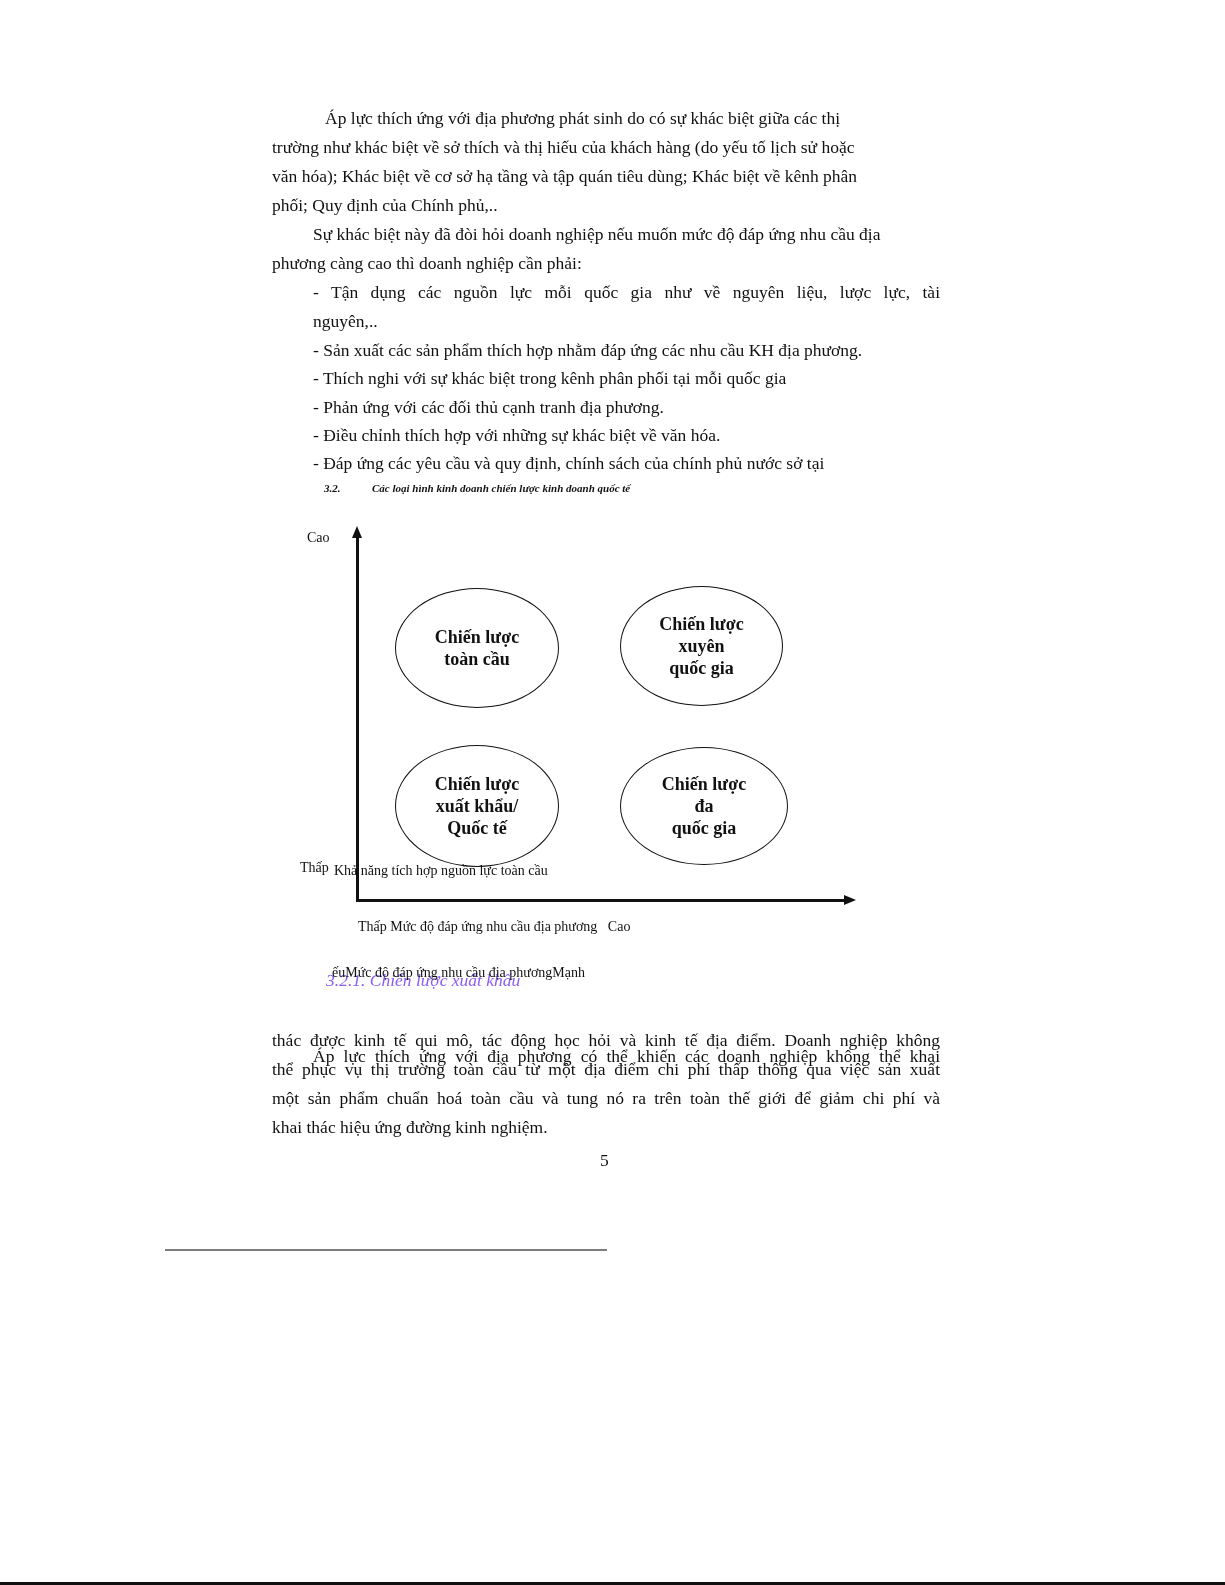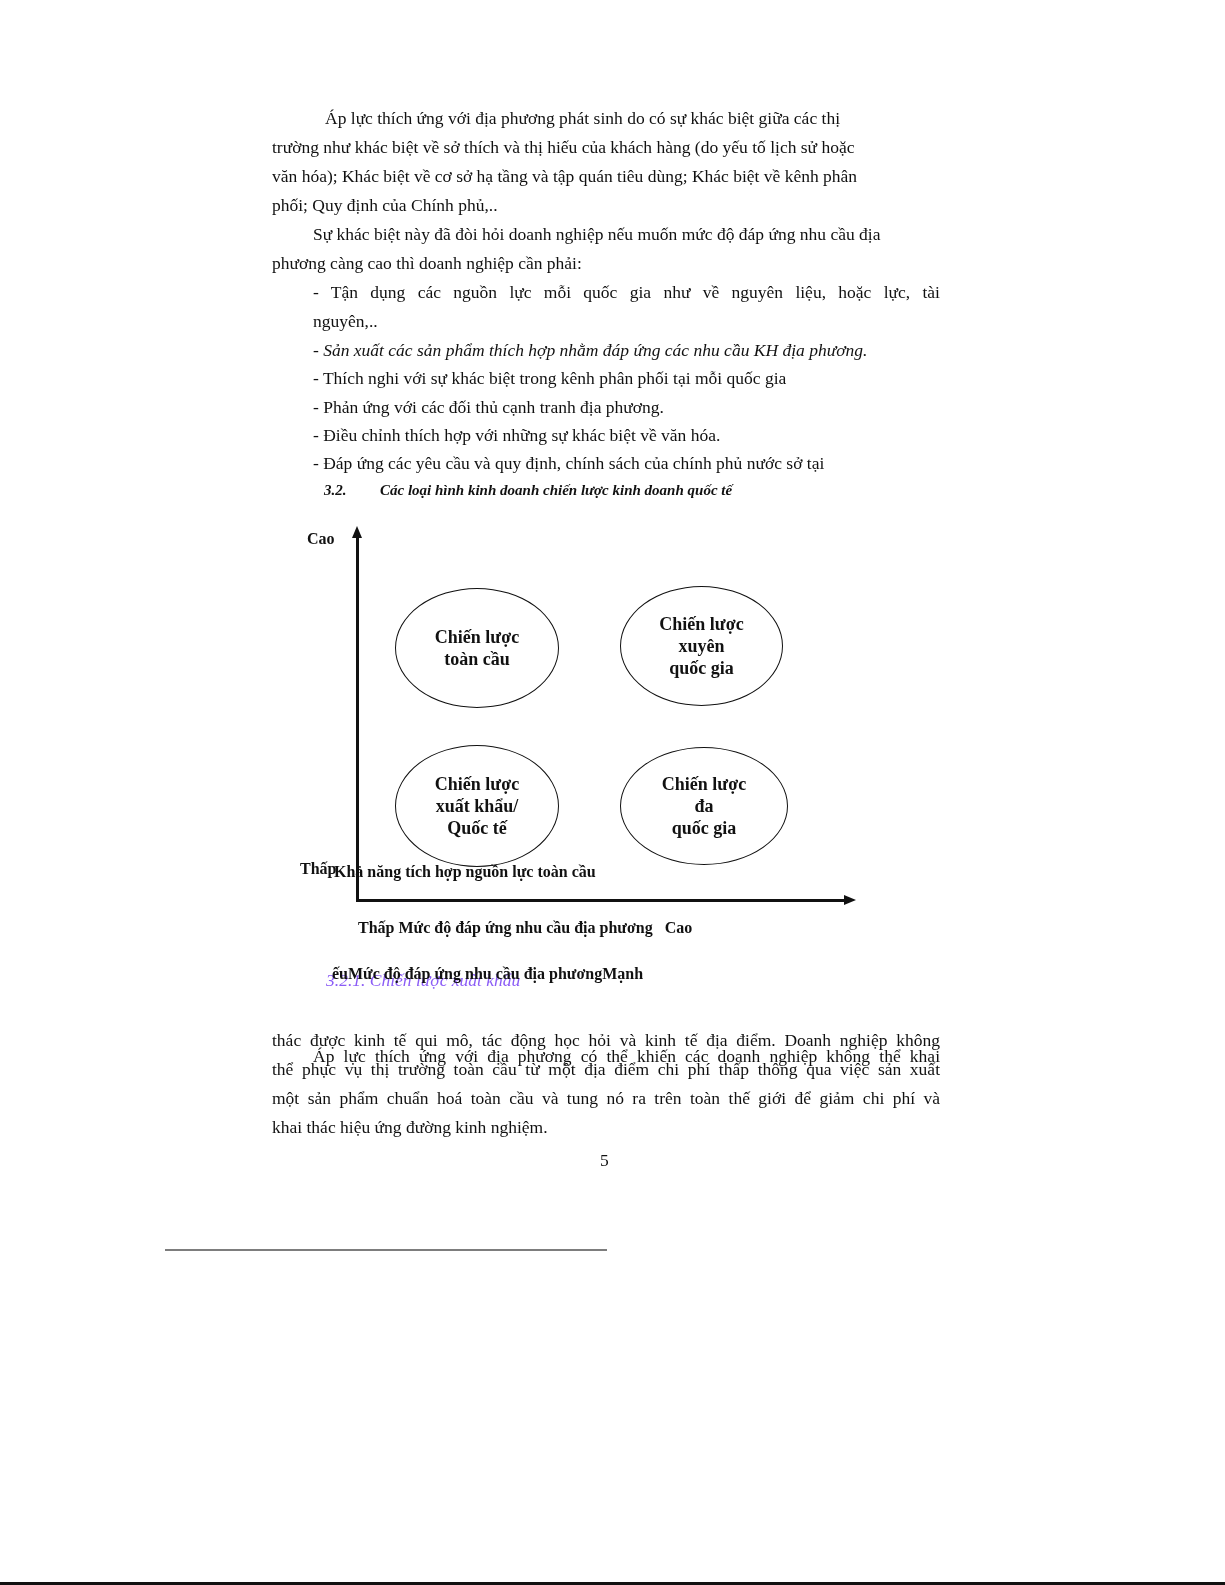--- a/index.html
+++ b/index.html
@@ -1,21 +1,21 @@
 <!DOCTYPE html>
 <html><head>
 <meta charset="utf-8">
 <style>
   html, body { margin:0; padding:0; background:#ffffff; }
   body { width:1225px; height:1585px; position:relative; overflow:hidden;
          font-family:"Liberation Serif", serif; color:#111; }
   .line { position:absolute; white-space:nowrap; font-size:17.5px; }
   .just { text-align:justify; text-align-last:justify; }
-  .heading { position:absolute; font-style:italic; font-weight:bold; font-size:15px; white-space:nowrap;text-align:right; }
-  .diag-label { position:absolute; font-weight:bold; font-size:16px; white-space:nowrap; }
+  .heading { position:absolute; font-style:italic; font-weight:bold; font-size:11px; white-space:nowrap;text-align:right; }
+  .diag-label { position:absolute; font-weight:normal; font-size:14px; white-space:nowrap; }
   .ellipse { position:absolute; border:1.3px solid #111; border-radius:50%; box-sizing:border-box;
              display:flex; align-items:center; justify-content:center; text-align:center;
              font-weight:bold; font-size:18px; line-height:22px; }
   .axis-v { position:absolute; left:356px; top:536px; width:2.5px; height:365px; background:#111; }
   .axis-v-head { position:absolute; left:352px; top:526px; width:0; height:0;
                  border-left:5.5px solid transparent; border-right:5.5px solid transparent; border-bottom:12px solid #111; }
   .axis-h { position:absolute; left:356px; top:899px; width:490px; height:2.5px; background:#111; }
   .axis-h-head { position:absolute; left:844px; top:895px; width:0; height:0;
                  border-top:5.5px solid transparent; border-bottom:5.5px solid transparent; border-left:12px solid #111; }
   .footnote-rule { position:absolute; left:165px; top:1249px; width:442px; height:1.5px; background:#7d7d7d; }
@@ -31,23 +31,23 @@
   <div class="line" style="left:272px; top:166px;">văn hóa); Khác biệt về cơ sở hạ tầng và tập quán tiêu dùng; Khác biệt về kênh phân</div>
   <div class="line" style="left:272px; top:195px;">phối; Quy định của Chính phủ,..</div>
 </div>
 
 <div>
   <div class="line" style="left:313px; top:224px;">Sự khác biệt này đã đòi hỏi doanh nghiệp nếu muốn mức độ đáp ứng nhu cầu địa</div>
   <div class="line" style="left:272px; top:253px;">phương càng cao thì doanh nghiệp cần phải:</div>
 </div>
 
 <div>
-  <div class="line just" style="left:313px; top:282px; width:627px;">- Tận dụng các nguồn lực mỗi quốc gia như về nguyên liệu, hoặc lực, tài</div>
+  <div class="line just" style="left:313px; top:282px; width:627px;">- Tận dụng các nguồn lực mỗi quốc gia như về nguyên liệu, lược lực, tài</div>
   <div class="line" style="left:313px; top:311px;">nguyên,..</div>
-  <div class="line" style="left:313px; top:340px;font-style:italic;">- Sản xuất các sản phẩm thích hợp nhằm đáp ứng các nhu cầu KH địa phương.</div>
+  <div class="line" style="left:313px; top:340px;">- Sản xuất các sản phẩm thích hợp nhằm đáp ứng các nhu cầu KH địa phương.</div>
   <div class="line" style="left:313px; top:368px;">- Thích nghi với sự khác biệt trong kênh phân phối tại mỗi quốc gia</div>
   <div class="line" style="left:313px; top:397px;">- Phản ứng với các đối thủ cạnh tranh địa phương.</div>
   <div class="line" style="left:313px; top:425px;">- Điều chỉnh thích hợp với những sự khác biệt về văn hóa.</div>
   <div class="line" style="left:313px; top:453px;">- Đáp ứng các yêu cầu và quy định, chính sách của chính phủ nước sở tại</div>
 </div>
 
 <div class="heading" style="left:324px; top:482px;">
   <span>3.2.</span>
   <span style="display:inline-block; width:26px;"></span>
   <span>Các loại hình kinh doanh chiến lược kinh doanh quốc tế</span>

